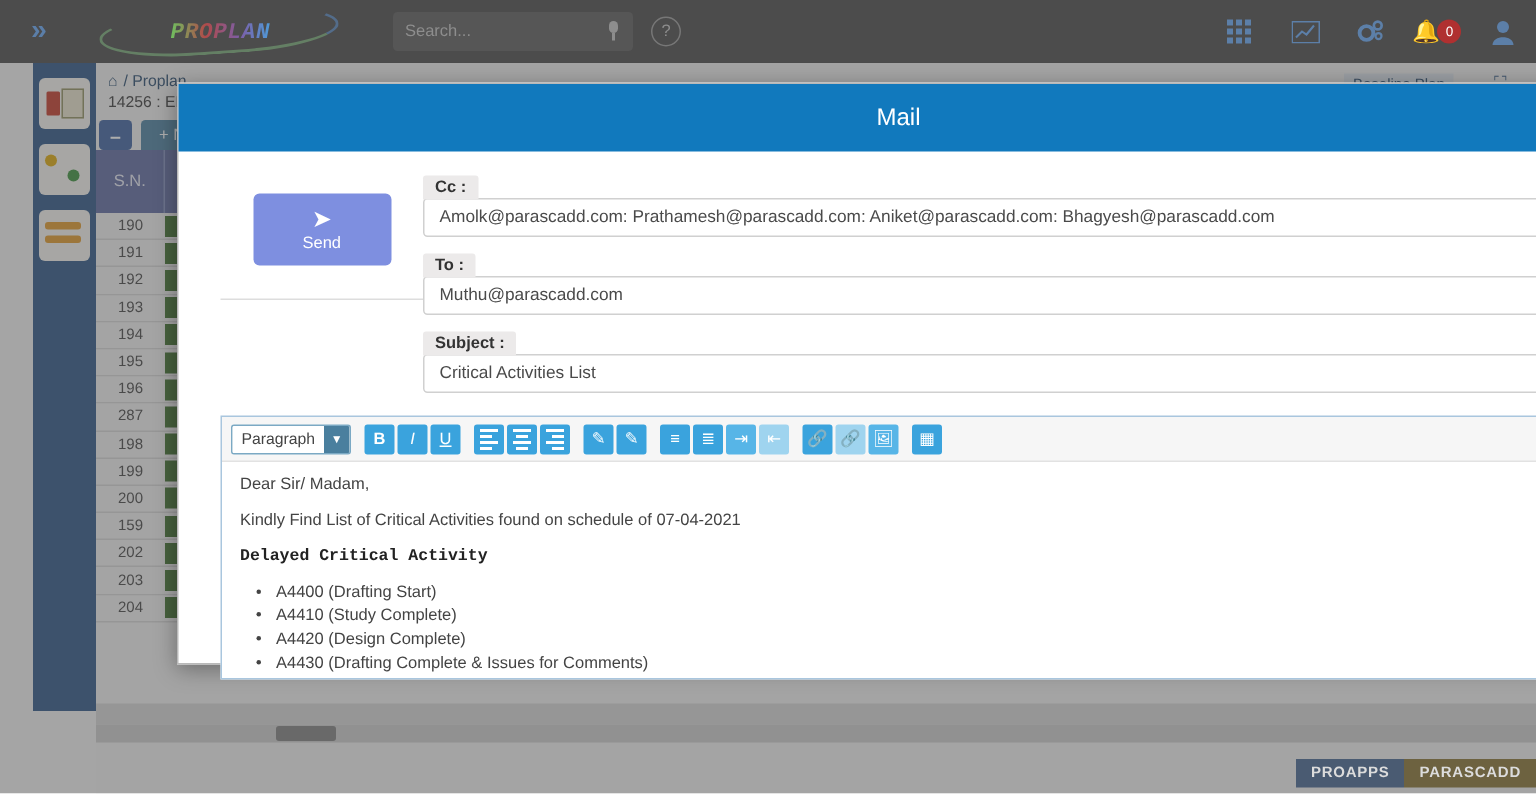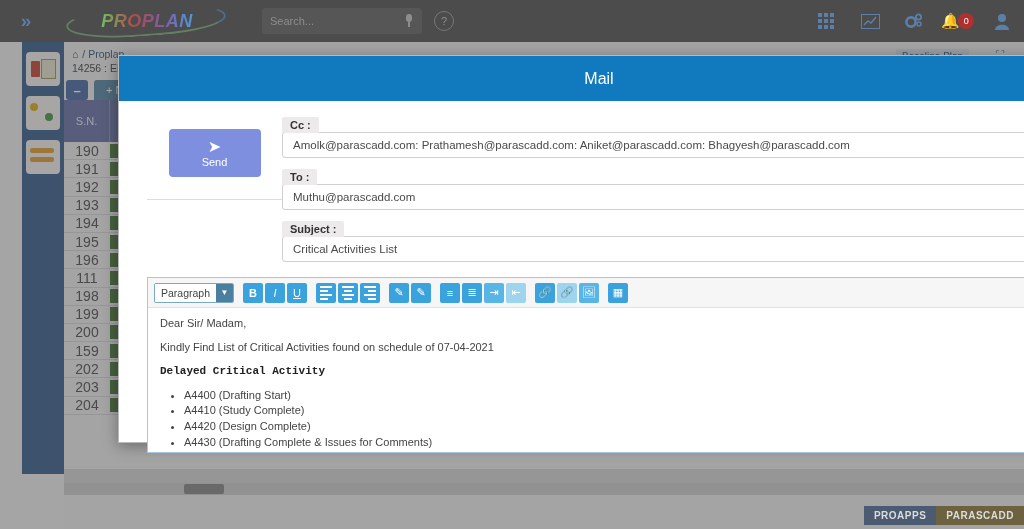--- a/index.html
+++ b/index.html
@@ -18,24 +18,24 @@
   }
   .nav-toggle {
     width: 52px; height: 42px; display: flex; align-items: center; justify-content: center;
     color: #5b7ea8; font-size: 19px; font-weight: bold; cursor: pointer;
   }
   .brand {
     width: 190px; height: 42px; display:flex; align-items:center; justify-content:center;
     position: relative;
   }
   .brand-text {
-    font-size: 18px; font-weight: bold; font-style: italic; letter-spacing: .5px;
+    font-size: 15px; font-weight: bold; font-style: italic; letter-spacing: .5px;
     background: linear-gradient(90deg,#6fbf5f 0%, #b04a4a 35%, #7c5ea8 70%, #4f9ad8 100%);
     -webkit-background-clip: text; background-clip: text; color: transparent;
-    font-family: Liberation Sans, sans-serif;
+    font-family: Liberation Mono, monospace;
   }
   .brand-swoosh {
     position:absolute; left:14px; top:6px; width:160px; height:30px;
     border: 2px solid rgba(120,170,120,.55); border-radius: 50% / 60%;
     border-top-color: transparent; border-right-color: rgba(90,140,200,.5);
     transform: rotate(-4deg);
   }
   .searchbox {
     margin-left: 20px; width: 160px; height: 26px; background:#565656; border-radius:3px;
     display:flex; align-items:center; padding: 0 8px; color:#8d8d8d; font-size:11px;
@@ -91,21 +91,21 @@
   }
   .grid-head {
     position:absolute; left:0; top:58px; width:100%; height:42px; display:flex;
   }
   .gh-sn { width:46px; background:#6b76a8; color:#e8eaf5; font-size:11px;
     display:flex;align-items:center;justify-content:center;border-right:1px solid #8f99c4;}
   .gh-rest { flex:1; background:#6b76a8; }
 
   .rows { position:absolute; left:0; top:100px; width:100%; }
   .grow { height:18.2px; display:flex; align-items:center; border-bottom:1px solid #d8d8d8; background:#efefef;}
-  .grow .sn { width:46px; text-align:center; font-size:14px; color:#555; }
+  .grow .sn { width:46px; text-align:center; font-size:10px; color:#555; }
   .grow .c1 { width:22px; height:14px; background:#4f7a3f; }
   .grow .c2 { width:7px; height:14px; background:#8f8a2e; }
   .grow .rest { flex:1; }
   .swatch { width:18px;height:14px; }
   .lastcell { font-size:11px; color:#4a4a4a; }
 
   .gantt { position:absolute; left:620px; top:100px; right:12px; bottom:60px; }
   .gbar { position:absolute; height:13px; }
 
   .right-panel { position:absolute; right:8px; top:4px; width:120px; }
@@ -332,21 +332,21 @@
             <span class="c2"></span>
             <span class="rest"></span>
           </div>
           <div class="grow">
             <span class="sn">196</span>
             <span class="c1"></span>
             <span class="c2"></span>
             <span class="rest"></span>
           </div>
           <div class="grow">
-            <span class="sn">111</span>
+            <span class="sn">287</span>
             <span class="c1"></span>
             <span class="c2"></span>
             <span class="rest"></span>
           </div>
           <div class="grow">
             <span class="sn">198</span>
             <span class="c1"></span>
             <span class="c2"></span>
             <span class="rest"></span>
           </div>

